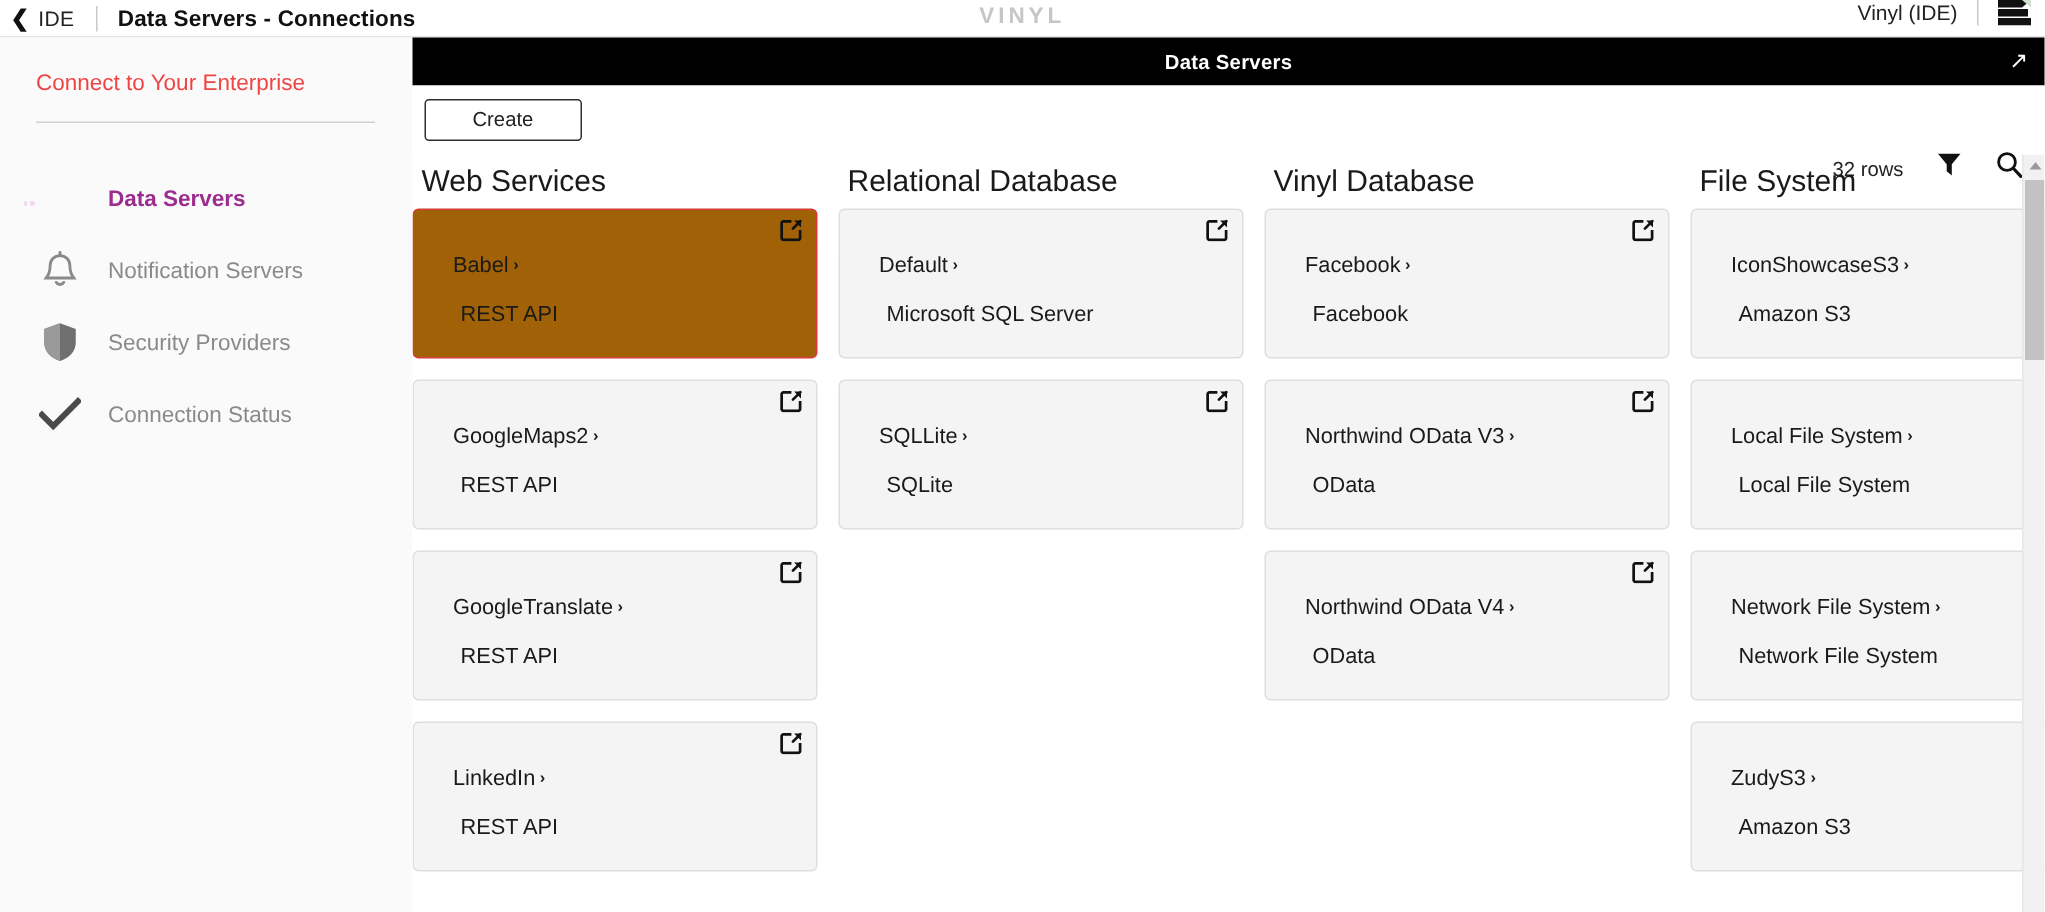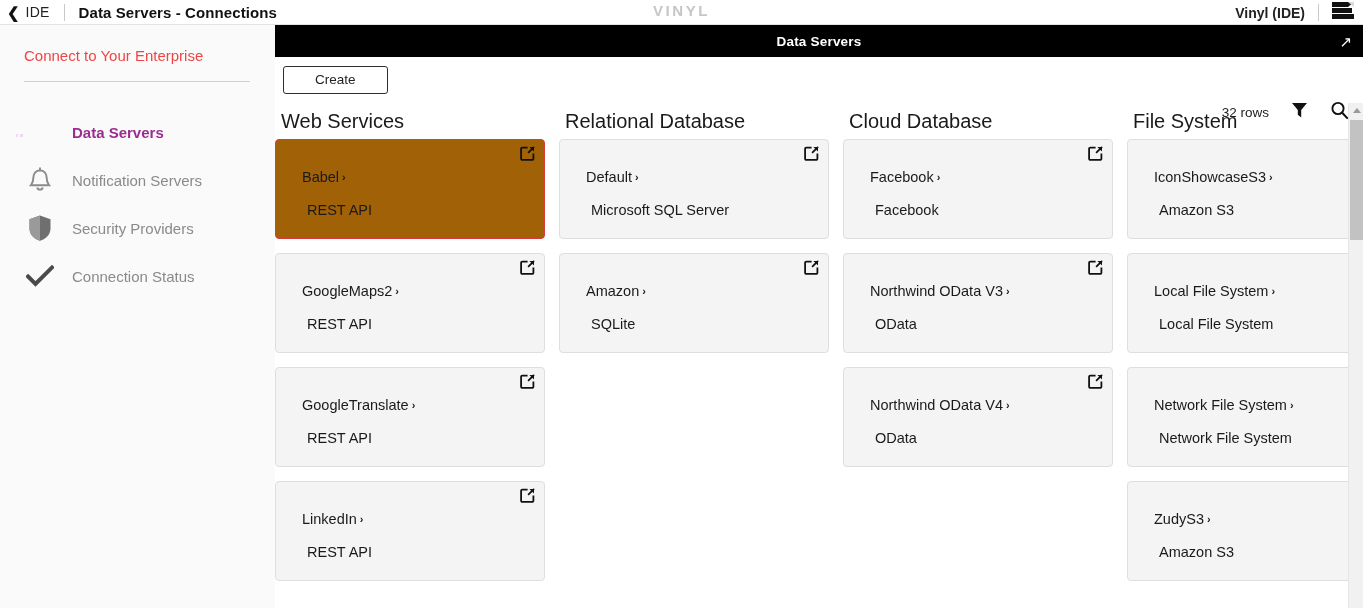--- a/index.html
+++ b/index.html
@@ -30,21 +30,21 @@
   .page-title {
     margin-left: 14px; font-size: 15px; color: #111; font-weight: 600;
     letter-spacing: .1px;
   }
   .vinyl-logo {
     position: absolute; left: 0; right: 0; top: 2px; text-align: center;
     font-size: 15px; font-weight: bold; color: #c6c6c6; letter-spacing: 2.6px;
   }
   .topbar-right {
     position: absolute; right: 0; top: 0; height: 25px;
-    display: flex; align-items: center; font-weight: bold;
+    display: flex; 
   }
   .vinyl-user { font-size: 14px; color: #222; }
   .hdr-sep2 { margin: 0 13px; width: 1px; height: 17px; background: #c9c9c9; }
   .menu-icon { margin-right: 9px; display: block; }
 
   
   .sidebar {
     position: absolute; left: 0; top: 25px; width: 275px; height: 583px;
     background: #fafafa;
   }
@@ -314,26 +314,26 @@
               </svg></span>
             <div class="card-name"><span>Default</span><span class="chev">›</span></div>
             <div class="card-type">Microsoft SQL Server</div>
           </div>
           <div class="card">
             <span class="card-link-icon"><svg width="15" height="15" viewBox="0 0 15 15">
                 <path d="M7.6 1.6H2.3A1.2 1.2 0 0 0 1.1 2.8v9.9a1.2 1.2 0 0 0 1.2 1.2h9.9a1.2 1.2 0 0 0 1.2-1.2V7.4" fill="none" stroke="#111" stroke-width="1.8"></path>
                 <path d="M8.6 6.4L13.6 1.4" stroke="#111" stroke-width="1.8" stroke-linecap="round"></path>
                 <polygon points="9.4,1.0 14.0,1.0 14.0,5.6" fill="#111"></polygon>
               </svg></span>
-            <div class="card-name"><span>Amazon</span><span class="chev">›</span></div>
+            <div class="card-name"><span>SQLLite</span><span class="chev">›</span></div>
             <div class="card-type">SQLite</div>
           </div>
         </div>
         <div class="column">
-          <div class="col-header">Cloud Database</div>
+          <div class="col-header">Vinyl Database</div>
           <div class="card">
             <span class="card-link-icon"><svg width="15" height="15" viewBox="0 0 15 15">
                 <path d="M7.6 1.6H2.3A1.2 1.2 0 0 0 1.1 2.8v9.9a1.2 1.2 0 0 0 1.2 1.2h9.9a1.2 1.2 0 0 0 1.2-1.2V7.4" fill="none" stroke="#111" stroke-width="1.8"></path>
                 <path d="M8.6 6.4L13.6 1.4" stroke="#111" stroke-width="1.8" stroke-linecap="round"></path>
                 <polygon points="9.4,1.0 14.0,1.0 14.0,5.6" fill="#111"></polygon>
               </svg></span>
             <div class="card-name"><span>Facebook</span><span class="chev">›</span></div>
             <div class="card-type">Facebook</div>
           </div>
           <div class="card">

